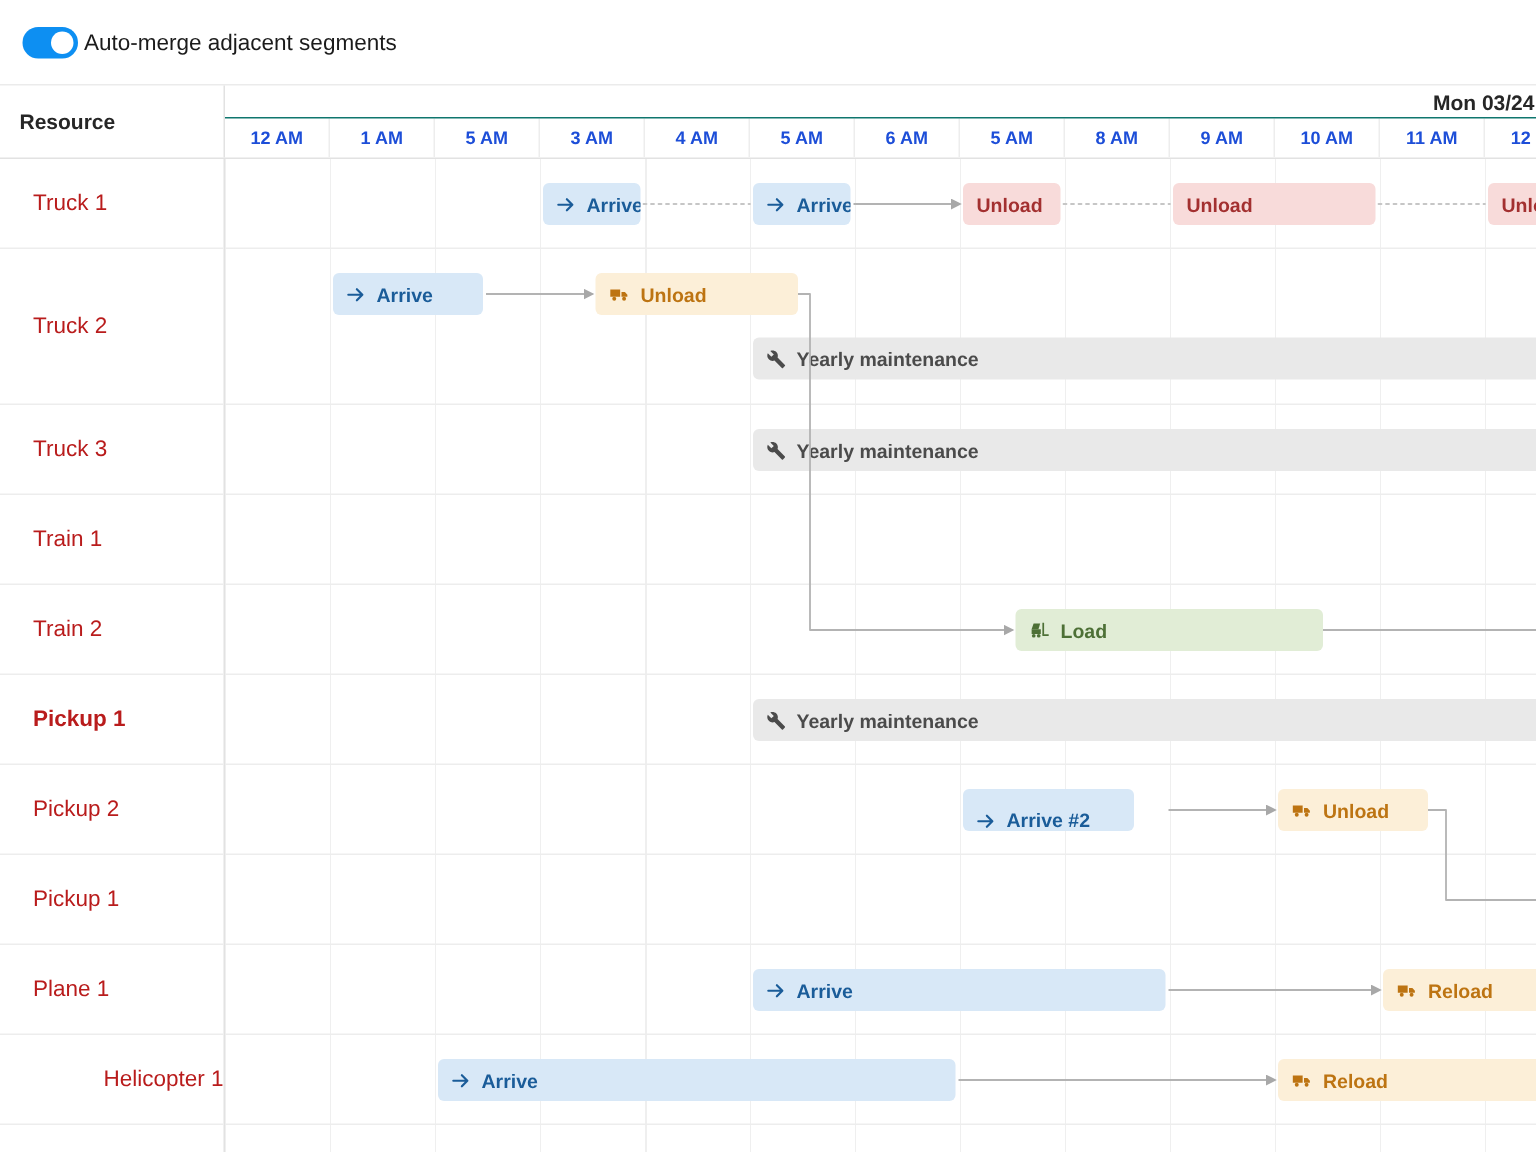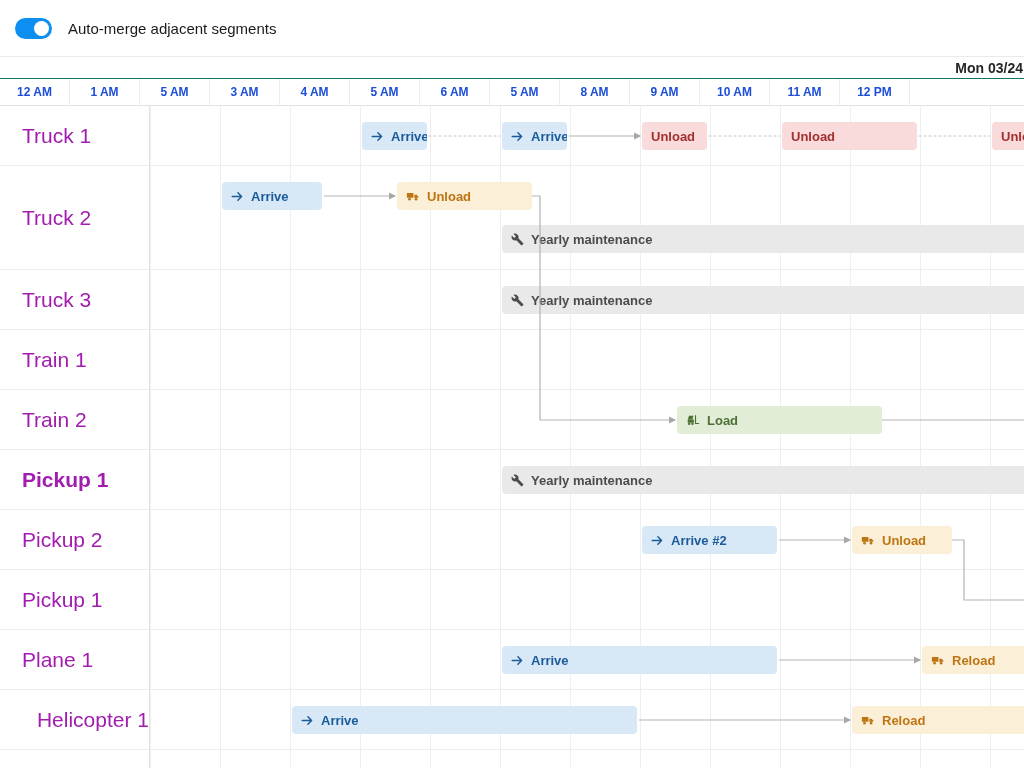--- a/index.html
+++ b/index.html
@@ -3,21 +3,21 @@
 <meta charset="utf-8">
 <style>
   * { box-sizing: border-box; }
   html,body { margin:0; padding:0; }
   body {
     width:1024px; height:768px; overflow:hidden;
     background:#ffffff; color:#1f1f1f;
     font-family:"Liberation Sans", sans-serif;
   }
   
-  .toolbar { height:56px; display:flex; align-items:center; gap:16px; padding:0 15px; }
+  .toolbar { height:56px; display:flex; align-items:center; gap:4px; padding:0 15px; }
   .toggle {
     width:37px; height:21px; border-radius:11px; position:relative; cursor:pointer;
     background:#0d8ff2; flex:0 0 auto;
   }
   .toggle .knob {
     position:absolute; top:3px; right:3px; width:15px; height:15px;
     border-radius:50%; background:#ffffff;
   }
   .toggle-label { font-size:15px; color:#1b1b1b; }
 
@@ -38,21 +38,21 @@
   .hours-row { display:flex; width:910px; height:26px; }
   .hour-cell {
     width:70px; flex:0 0 70px; display:flex; align-items:center; justify-content:center;
     font-size:12px; font-weight:bold; color:#1d4ed8;
     border-right:1px solid #ededed; overflow:visible; white-space:nowrap;
   }
   .grid-body { display:flex; height:663px; overflow:hidden; }
   .res-col { width:150px; flex:0 0 150px; border-right:1px solid #e2e2e2; }
   .res-cell {
     border-bottom:1px solid #ededed; display:flex; align-items:center;
-    padding-left:22px; font-size:21px; color:#a21caf;
+    padding-left:22px; font-size:15px; color:#b91c1c;
   }
   .timeline {
     position:relative; flex:1; overflow:hidden;
     background:repeating-linear-gradient(to right,#efefef 0,#efefef 1px,transparent 1px,transparent 70px);
   }
   .rows-layer { position:absolute; inset:0; z-index:1; }
   .t-row { border-bottom:1px solid #ededed; }
   .events-layer { position:absolute; inset:0; z-index:3; }
   .event {
     position:absolute; height:28px; border-radius:4px; cursor:pointer;
@@ -67,20 +67,21 @@
 
 <div class="toolbar">
   <div class="toggle" id="toggle" style="background: rgb(13, 143, 242);">
     <div class="knob"></div>
   </div>
   <span class="toggle-label">Auto-merge adjacent segments</span>
 </div>
 
 <div class="grid">
   <div class="grid-header">
+    <div class="res-header">Resource</div>
     <div class="time-header">
       <div class="date-row">
         <span class="date-label">Mon 03/24</span>
       </div>
       <div class="hours-row" id="hoursRow">
           <div class="hour-cell">12 AM</div>
           <div class="hour-cell">1 AM</div>
           <div class="hour-cell">5 AM</div>
           <div class="hour-cell">3 AM</div>
           <div class="hour-cell">4 AM</div>
@@ -220,21 +221,21 @@
             <span class="ev-label">Load</span>
           </div>
           <div class="event" style="left: 352px; width: 590px; top: 360px; background: rgb(233, 233, 233); color: rgb(75, 75, 75);">
             <span class="ev-icon">
               <svg viewBox="0 0 24 24" width="13" height="13">
                 <path fill="currentColor" d="M22.7 19l-9.1-9.1c.9-2.3.4-5-1.5-6.9-2-2-5-2.4-7.4-1.3L9 6 6 9 1.6 4.7C.4 7.1.9 10.1 2.9 12.1c1.9 1.9 4.6 2.4 6.9 1.5l9.1 9.1c.4.4 1 .4 1.4 0l2.3-2.3c.5-.4.5-1.1.1-1.4z"></path>
               </svg>
             </span>
             <span class="ev-label">Yearly maintenance</span>
           </div>
-          <div class="event" style="left: 492px; width: 135px; top: 420px; background: rgb(216, 232, 247); color: rgb(26, 92, 153);">
+          <div class="event" style="left: 492px; width: 114px; top: 420px; background: rgb(216, 232, 247); color: rgb(26, 92, 153); align-items: flex-end;">
             <span class="ev-icon">
               <svg viewBox="0 0 16 16" width="13" height="13">
                 <path d="M1.5 8h11M8.5 3.5 13 8l-4.5 4.5" fill="none" stroke="currentColor" stroke-width="1.8" stroke-linecap="round" stroke-linejoin="round"></path>
               </svg>
             </span>
             <span class="ev-label">Arrive #2</span>
           </div>
           <div class="event" style="left: 702px; width: 100px; top: 420px; background: rgb(252, 239, 216); color: rgb(189, 116, 18);">
             <span class="ev-icon">
               <svg viewBox="0 0 16 16" width="14" height="14">

